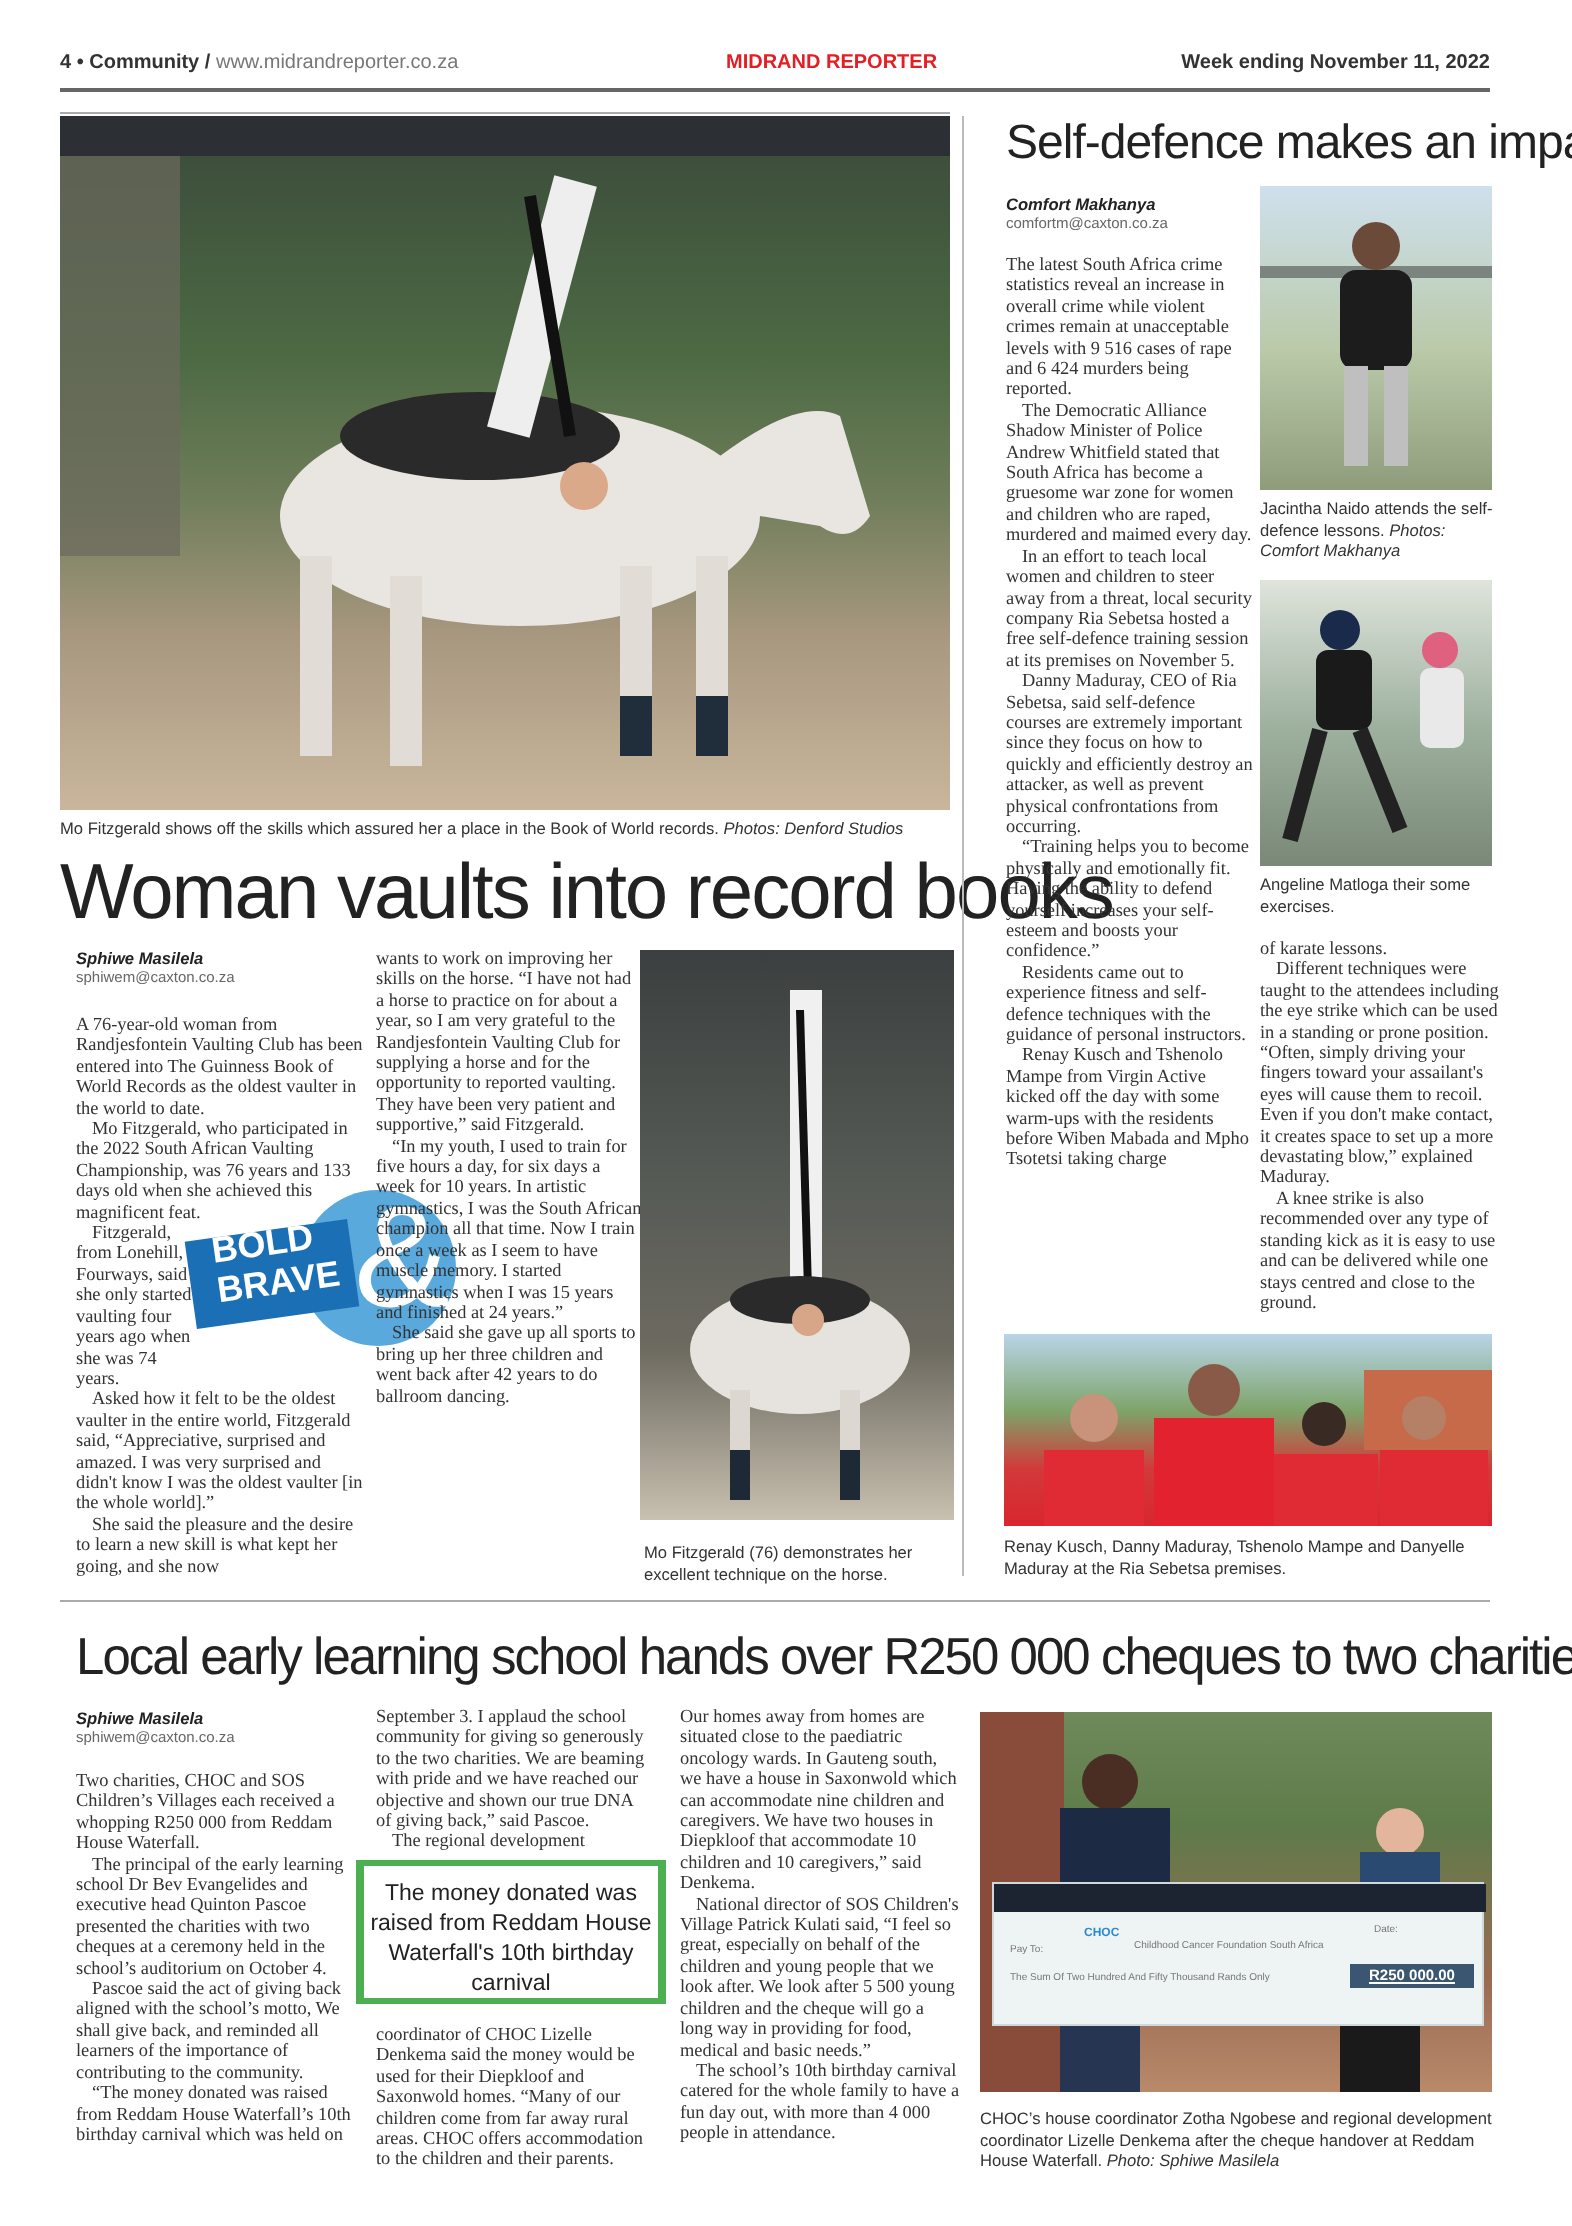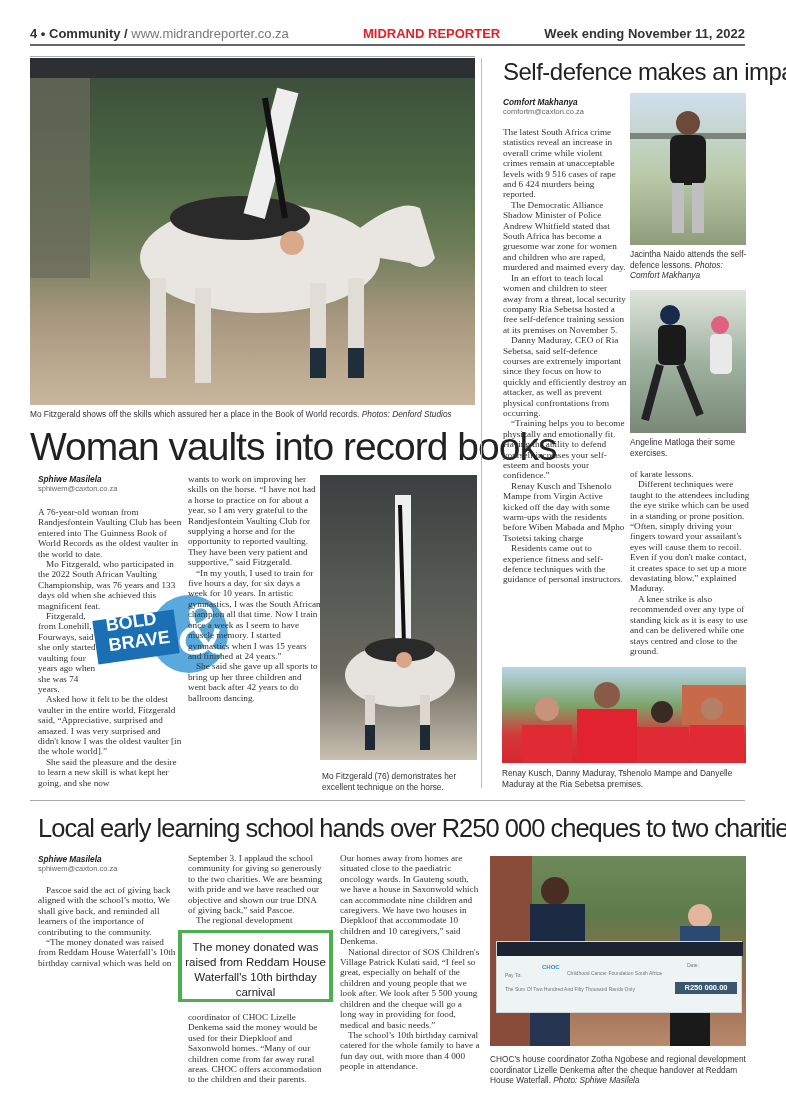--- a/index.html
+++ b/index.html
@@ -1,18 +1,18 @@
 <!DOCTYPE html>
 <html><head>
 <meta charset="utf-8">
 <style>
   * { box-sizing: border-box; margin: 0; padding: 0; }
   body { width: 786px; height: 1113px; background: #ffffff; position: relative; overflow: hidden; font-family: "Liberation Serif", serif; color: #222; }
   .abs { position: absolute; }
-  .hdr { top: 26px; left: 30px; width: 715px; height: 18px; font-family: "Liberation Sans", sans-serif; font-size: 13px; font-weight: bold; }
+  .hdr { top: 26px; left: 30px; width: 715px; height: 18px; font-family: "Liberation Sans", sans-serif; font-size: 10px; font-weight: bold; }
   .hdr .l { position: absolute; left: 0; top: 0; color: #333; }
   .hdr .l .url { color: #777; font-weight: normal; }
   .hdr .c { position: absolute; left: 333px; top: 0; color: #e31e24; }
   .hdr .r { position: absolute; right: 0; top: 0; color: #333; }
   .rule { background: #666; height: 2px; }
   .thin { background: #aaa; height: 1px; }
   .photo { overflow: hidden; }
   .caption { font-family: "Liberation Sans", sans-serif; font-size: 8.3px; line-height: 10.5px; color: #333; }
   .caption i { font-style: italic; }
   .headline-cond { font-family: "Liberation Sans", sans-serif; font-weight: normal; color: #222; letter-spacing: -0.5px; transform-origin: left top; }
@@ -108,22 +108,22 @@
 <div class="abs" style="top:97px;left:503px;">
   <div class="byline">Comfort Makhanya</div>
   <div class="email">comfortm@caxton.co.za</div>
 </div>
 <div class="abs col" style="top:127px;left:503px;width:124px;">
   <p class="first">The latest South Africa crime statistics reveal an increase in overall crime while violent crimes remain at unacceptable levels with 9 516 cases of rape and 6 424 murders being reported.</p>
   <p>The Democratic Alliance Shadow Minister of Police Andrew Whitfield stated that South Africa has become a gruesome war zone for women and children who are raped, murdered and maimed every day.</p>
   <p>In an effort to teach local women and children to steer away from a threat, local security company Ria Sebetsa hosted a free self-defence training session at its premises on November 5.</p>
   <p>Danny Maduray, CEO of Ria Sebetsa, said self-defence courses are extremely important since they focus on how to quickly and efficiently destroy an attacker, as well as prevent physical confrontations from occurring.</p>
   <p>“Training helps you to become physically and emotionally fit. Having the ability to defend yourself increases your self-esteem and boosts your confidence.”</p>
+  <p>Residents came out to experience fitness and self-defence techniques with the guidance of personal instructors.</p>
   <p>Renay Kusch and Tshenolo Mampe from Virgin Active kicked off the day with some warm-ups with the residents before Wiben Mabada and Mpho Tsotetsi taking charge</p>
-  <p>Residents came out to experience fitness and self-defence techniques with the guidance of personal instructors.</p>
 </div>
 
 <div class="abs photo" style="top:93px;left:630px;width:116px;height:152px;background:linear-gradient(180deg,#cfe0ee 0%,#b9c9a8 55%,#8f9c7c 100%);">
   <svg width="116" height="152" viewBox="0 0 116 152">
     <rect x="0" y="40" width="116" height="6" fill="#333" opacity="0.5"></rect>
     <circle cx="58" cy="30" r="12" fill="#6b4a3a"></circle>
     <rect x="40" y="42" width="36" height="50" rx="8" fill="#1c1c1c"></rect>
     <rect x="42" y="90" width="12" height="50" fill="#bfbfbf"></rect>
     <rect x="62" y="90" width="12" height="50" fill="#bfbfbf"></rect>
   </svg>
@@ -166,20 +166,22 @@
 
 <div class="abs thin" style="top:800px;left:30px;width:715px;"></div>
 
 <div class="abs headline-cond" style="top:812px;left:38px;font-size:26px;line-height:32px;white-space:nowrap;letter-spacing:-1px;transform:scaleX(0.98);">Local early learning school hands over R250 000 cheques to two charities</div>
 
 <div class="abs" style="top:854px;left:38px;">
   <div class="byline">Sphiwe Masilela</div>
   <div class="email">sphiwem@caxton.co.za</div>
 </div>
 <div class="abs col" style="top:885px;left:38px;width:140px;">
+  <p class="first">Two charities, CHOC and SOS Children’s Villages each received a whopping R250 000 from Reddam House Waterfall.</p>
+  <p>The principal of the early learning school Dr Bev Evangelides and executive head Quinton Pascoe presented the charities with two cheques at a ceremony held in the school’s auditorium on October 4.</p>
   <p>Pascoe said the act of giving back aligned with the school’s motto, We shall give back, and reminded all learners of the importance of contributing to the community.</p>
   <p>“The money donated was raised from Reddam House Waterfall’s 10th birthday carnival which was held on</p>
 </div>
 
 <div class="abs col" style="top:853px;left:188px;width:138px;">
   <p class="first">September 3. I applaud the school community for giving so generously to the two charities. We are beaming with pride and we have reached our objective and shown our true DNA of giving back,” said Pascoe.</p>
   <p>The regional development</p>
 </div>
 
 <div class="abs pull" style="top:930px;left:178px;width:155px;height:72px;padding-top:7px;">
@@ -208,18 +210,18 @@
     <rect x="40" y="150" width="40" height="40" fill="#253552"></rect>
     <rect x="180" y="150" width="40" height="40" fill="#1a1a1a"></rect>
   </svg>
   <div class="abs" style="left:6px;top:85px;width:246px;height:72px;background:#eef3f4;border:1px solid #cfd8db;">
     <div class="abs" style="left:0;top:0;width:246px;height:14px;background:#1c2431;"></div>
     <div class="abs" style="left:45px;top:22px;font-family:'Liberation Sans',sans-serif;font-size:6px;font-weight:bold;color:#2a8bd0;">CHOC</div>
     <div class="abs" style="left:8px;top:30px;font-family:'Liberation Sans',sans-serif;font-size:5px;color:#777;">Pay To:</div>
     <div class="abs" style="left:70px;top:28px;font-family:'Liberation Sans',sans-serif;font-size:5px;color:#777;">Childhood Cancer Foundation South Africa</div>
     <div class="abs" style="left:190px;top:20px;font-family:'Liberation Sans',sans-serif;font-size:5px;color:#777;">Date:</div>
     <div class="abs" style="left:8px;top:44px;font-family:'Liberation Sans',sans-serif;font-size:5px;color:#777;">The Sum Of Two Hundred And Fifty Thousand Rands Only</div>
-    <div class="abs" style="left:178px;top:40px;width:62px;height:12px;background:#3a5670;color:#fff;font-family:'Liberation Sans',sans-serif;font-size:7.5px;font-weight:bold;text-align:center;line-height:12px;">R250 000.00</div>
+    <div class="abs" style="left:178px;top:40px;width:62px;height:12px;background:#3a5670;color:#fff;font-family:'Liberation Sans',sans-serif;font-size:7.5px;font-weight:bold;text-align:center;line-height:12px;text-decoration:underline;">R250 000.00</div>
   </div>
 </div>
 <div class="abs caption" style="top:1054px;left:490px;width:260px;">
   <span>CHOC’s house coordinator Zotha Ngobese and regional development coordinator Lizelle Denkema after the cheque handover at Reddam House Waterfall. </span><i>Photo: Sphiwe Masilela</i>
 </div>
 
 </body></html>

